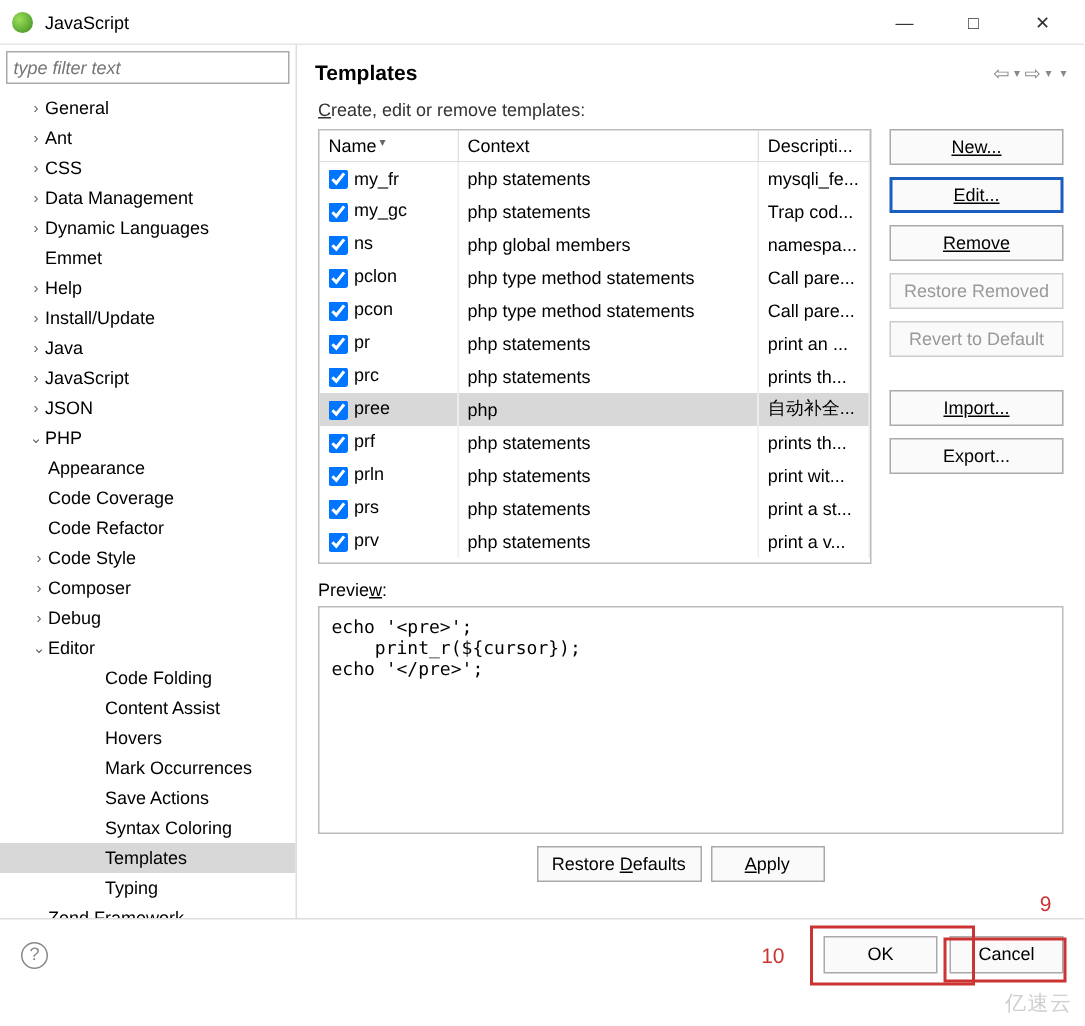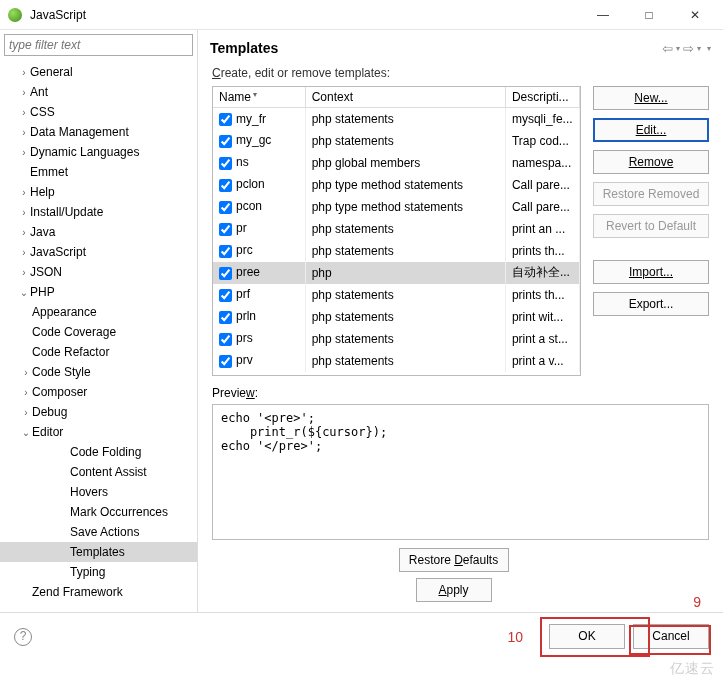--- a/index.html
+++ b/index.html
@@ -53,21 +53,21 @@
 .btncol { width: 116px; display: flex; flex-direction: column; gap: 8px; }
 .btn { height: 24px; background: #fafafa; border: 1px solid #aaa; cursor: default; text-align: center; line-height: 22px; }
 .btn.focus { border: 2px solid #1a5fbf; line-height: 20px; }
 .btn.disabled { color: #999; border-color: #ccc; }
 
 .preview-label { padding: 10px 14px 2px 14px; }
 .preview { margin: 2px 14px 0 14px; border: 1px solid #bbb; height: 152px; padding: 6px 8px; font-family: Consolas, monospace; font-size: 12px; white-space: pre; position: relative; overflow: auto; }
 .preview::-webkit-scrollbar { width: 16px; height: 16px;}
 .preview::-webkit-scrollbar-track { background:#f0f0f0;}
 
-.apply-row { display: flex; justify-content: flex-end; gap: 6px; padding: 8px 14px 10px 0; align-items: center; flex-direction: column; }
+.apply-row { display: flex; justify-content: center; gap: 6px; padding: 8px 14px 10px 0; align-items: center; }
 
 .num-badge { color: #cc3333; font-size: 14px; font-weight: 400; position: absolute; }
 .redbox { border: 2px solid #cc3333; position: absolute; pointer-events: none; }
 
 
 .bottombar { height: 48px; border-top: 1px solid #ddd; display: flex; align-items: center; padding: 0 14px; }
 .help-ic { width: 18px; height: 18px; border: 1.5px solid #888; border-radius: 50%; color: #888; text-align: center; line-height: 15px; font-size: 12px; }
 .bbtn { width: 76px; height: 25px; border: 1px solid #aaa; background: #fafafa; text-align: center; line-height: 23px; margin-left: 8px; }
 
 .watermark { position: absolute; right: 8px; bottom: 6px; color: #cfcfcf; font-size: 14px; letter-spacing: 1px;}
@@ -181,20 +181,24 @@
             <span class="tw"></span>
             <span>Hovers</span>
           </div>
           <div class="tree-row ind3">
             <span class="tw"></span>
             <span>Mark Occurrences</span>
           </div>
           <div class="tree-row ind3">
             <span class="tw"></span>
             <span>Save Actions</span>
+          </div>
+          <div class="tree-row ind3">
+            <span class="tw"></span>
+            <span>Syntax Coloring</span>
           </div>
           <div class="tree-row ind3 selected">
             <span class="tw"></span>
             <span>Templates</span>
           </div>
           <div class="tree-row ind3">
             <span class="tw"></span>
             <span>Typing</span>
           </div>
           <div class="tree-row ind2">

